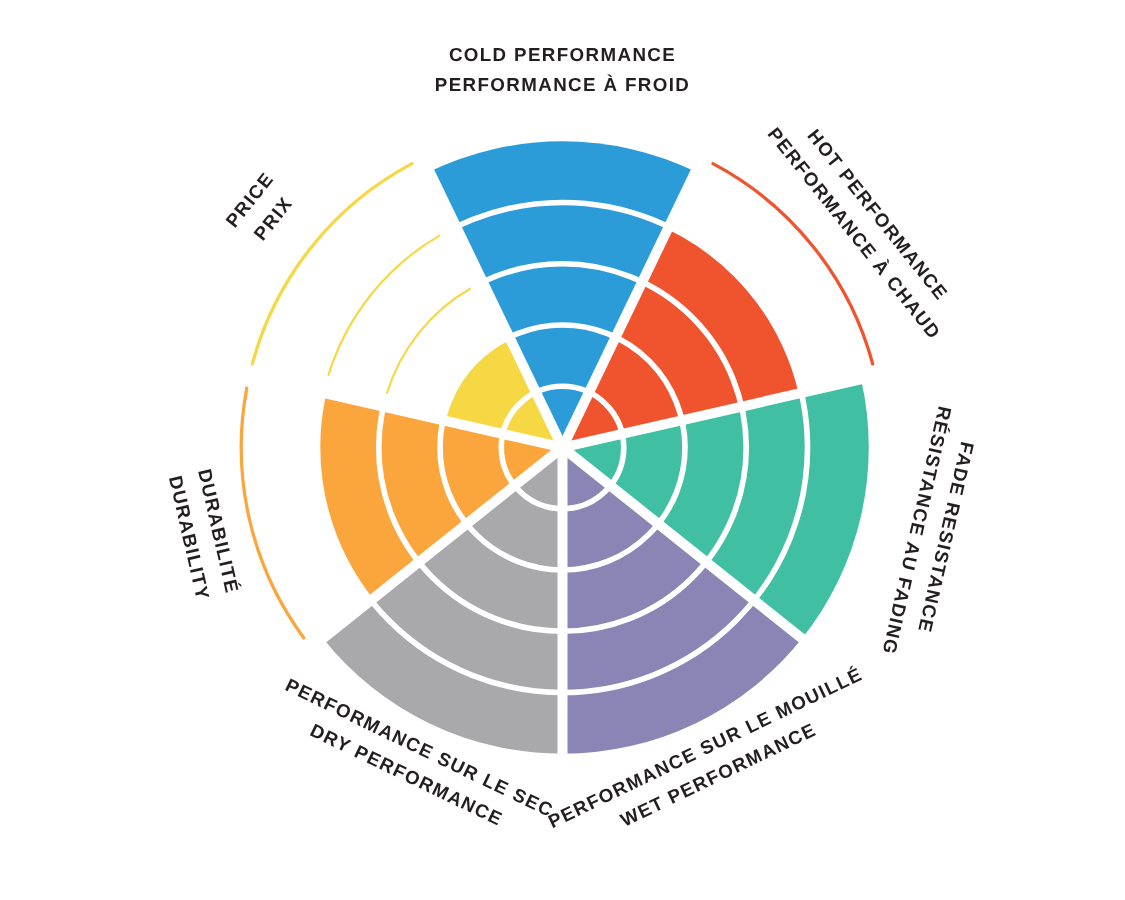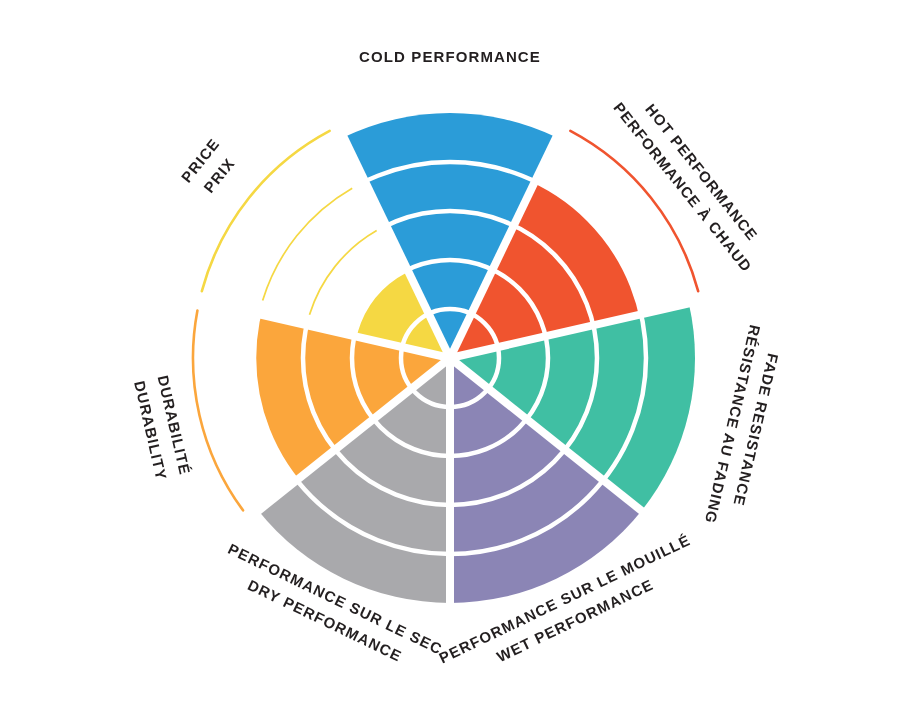--- a/index.html
+++ b/index.html
@@ -51,20 +51,21 @@
       <path d="M 262.64 300.46 A 196 196 0 0 1 352.21 188.14" fill="none" stroke="#F5D843" stroke-width="1.7"></path>
       <path d="M 570.37 130.93 A 257 257 0 0 1 698.16 291.17" fill="none" stroke="#F0542F" stroke-width="2.6" stroke-linecap="round"></path>
       <path d="M 243.03 510.35 A 257 257 0 0 1 197.42 310.54" fill="none" stroke="#FBA63C" stroke-width="2.6" stroke-linecap="round"></path>
       <path d="M 201.84 291.17 A 257 257 0 0 1 329.63 130.93" fill="none" stroke="#F5D843" stroke-width="2.6" stroke-linecap="round"></path>
     </svg>
 
   <div class="labels-layer">
 
     <div class="wheel-label lbl-cold">
       <span class="lbl-line">COLD PERFORMANCE</span>
+      <span class="lbl-line">PERFORMANCE À FROID</span>
     </div>
 
     <div class="wheel-label lbl-hot">
       <span class="lbl-line">HOT PERFORMANCE</span>
       <span class="lbl-line">PERFORMANCE À CHAUD</span>
     </div>
 
     <div class="wheel-label lbl-fade">
       <span class="lbl-line">FADE RESISTANCE</span>
       <span class="lbl-line">RÉSISTANCE AU FADING</span>

